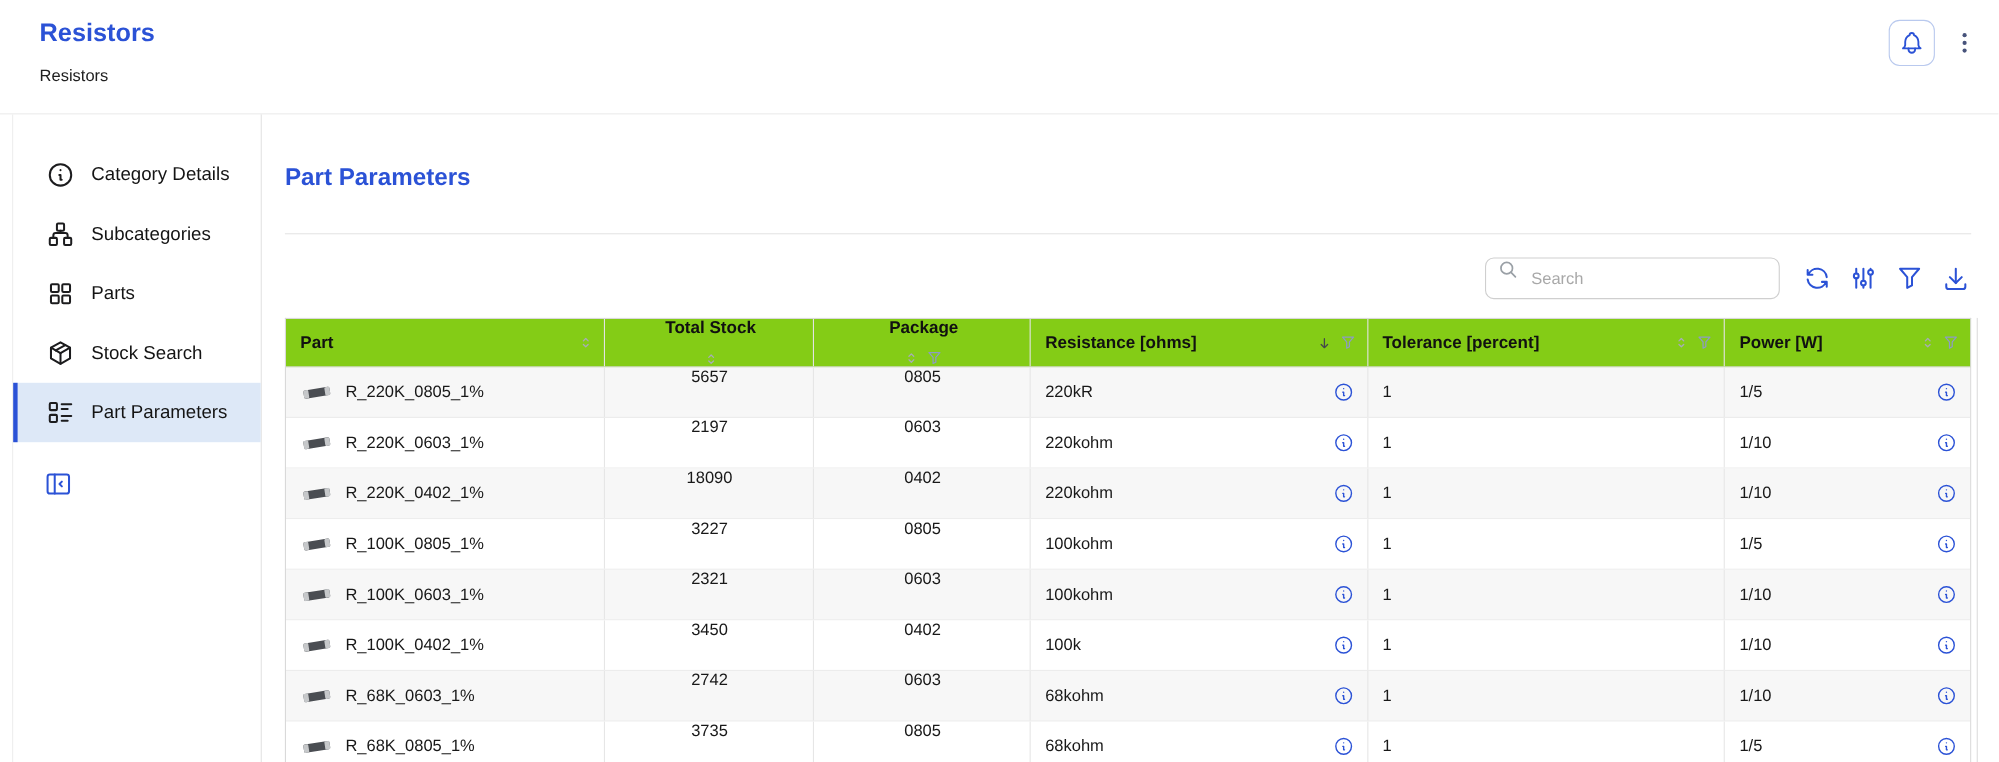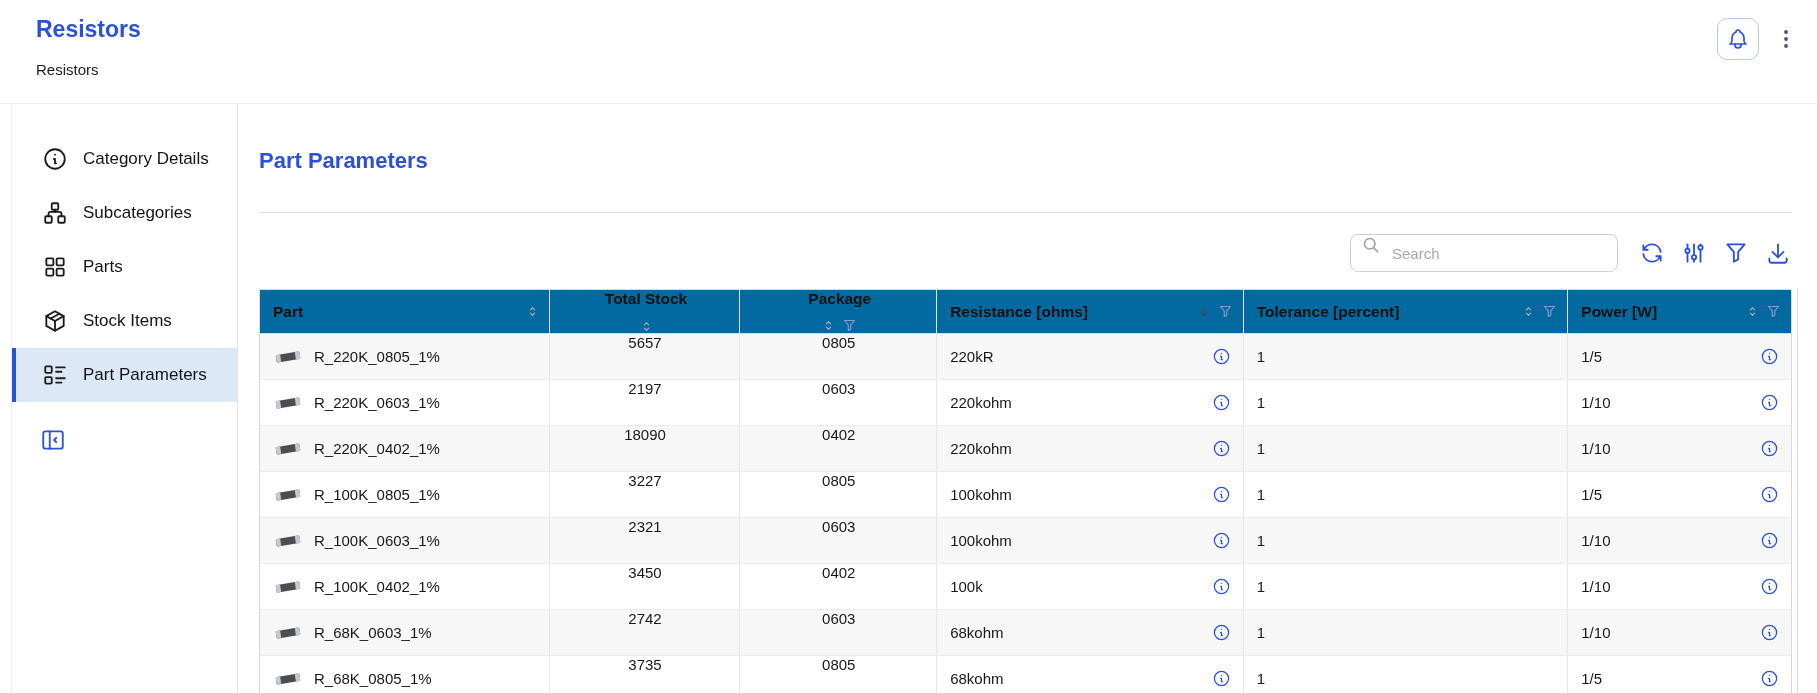--- a/index.html
+++ b/index.html
@@ -41,21 +41,21 @@
   .toolbar { width:1533px; margin-top:21px; display:flex; justify-content:flex-end; align-items:center; gap:14px; height:38px; }
   .search-box { width:268px; height:38px; border:1px solid #cfcfcf; border-radius:8px;
                 display:flex; padding:0 10px; gap:8px; background:#fff; margin-right:6px; }
   .search-box .mag { color:#9aa0a6; flex:none; }
   .search-box input { border:none; outline:none; flex:1; min-width:0; font-size:15px; color:#333; font-family:inherit; background:transparent; }
   .search-box input::placeholder { color:#a8a8a8; }
   .tool-btn { background:none; border:none; color:var(--accent); width:28px; height:28px; padding:0; cursor:pointer; display:flex; align-items:center; justify-content:center; }
 
   
   .table { width:1533px; margin-top:17px; border:1px solid #d9d9d9; border-bottom:none; background:#fff; }
-  .thead { display:flex; height:44px; border-bottom:1px solid #d9d9d9; background:#0369a1; }
+  .thead { display:flex; height:44px; border-bottom:1px solid #d9d9d9; background:#84cc16; }
   .th { display:flex; align-items:center; justify-content:space-between; padding:0 10px 0 13px;
         border-right:1px solid #e3e3e3; font-weight:700; font-size:15.5px; color:#111; cursor:pointer; }
   .th:last-child { border-right:none; }
   .th-icons { display:flex; align-items:center; gap:7px; }
   .sort-icon { color:#a7adb5; display:flex; }
   .sort-icon.active { color:#44474c; }
   .funnel-icon { color:#8d9cc4; display:flex; }
 
   .tr { display:flex; height:46px; border-bottom:1px solid #ececec; background:#fff; cursor:pointer; }
   .tr.striped { background:var(--stripe); }
@@ -141,21 +141,21 @@
       <div class="side-item">
         <span class="side-icon">
           <svg width="26" height="26" viewBox="0 0 24 24" fill="none" stroke="currentColor" stroke-width="1.7" stroke-linecap="round" stroke-linejoin="round">
             <path d="M12 3l8 4.5v9l-8 4.5l-8 -4.5v-9z"></path>
               <path d="M12 12l8 -4.5"></path>
               <path d="M12 12v9"></path>
               <path d="M12 12l-8 -4.5"></path>
             <path d="M16 5.25l-8 4.5"></path>
           </svg>
         </span>
-        <span class="side-label">Stock Items</span>
+        <span class="side-label">Stock Search</span>
       </div>
       <div class="side-item selected">
         <span class="side-icon">
           <svg width="26" height="26" viewBox="0 0 24 24" fill="none" stroke="currentColor" stroke-width="1.7" stroke-linecap="round" stroke-linejoin="round">
             <path d="M13 5h8"></path>
               <path d="M13 9h5"></path>
               <path d="M13 15h8"></path>
               <path d="M13 19h5"></path>
             <rect x="3" y="4" width="6" height="6" rx="1"></rect>
               <rect x="3" y="14" width="6" height="6" rx="1"></rect>

